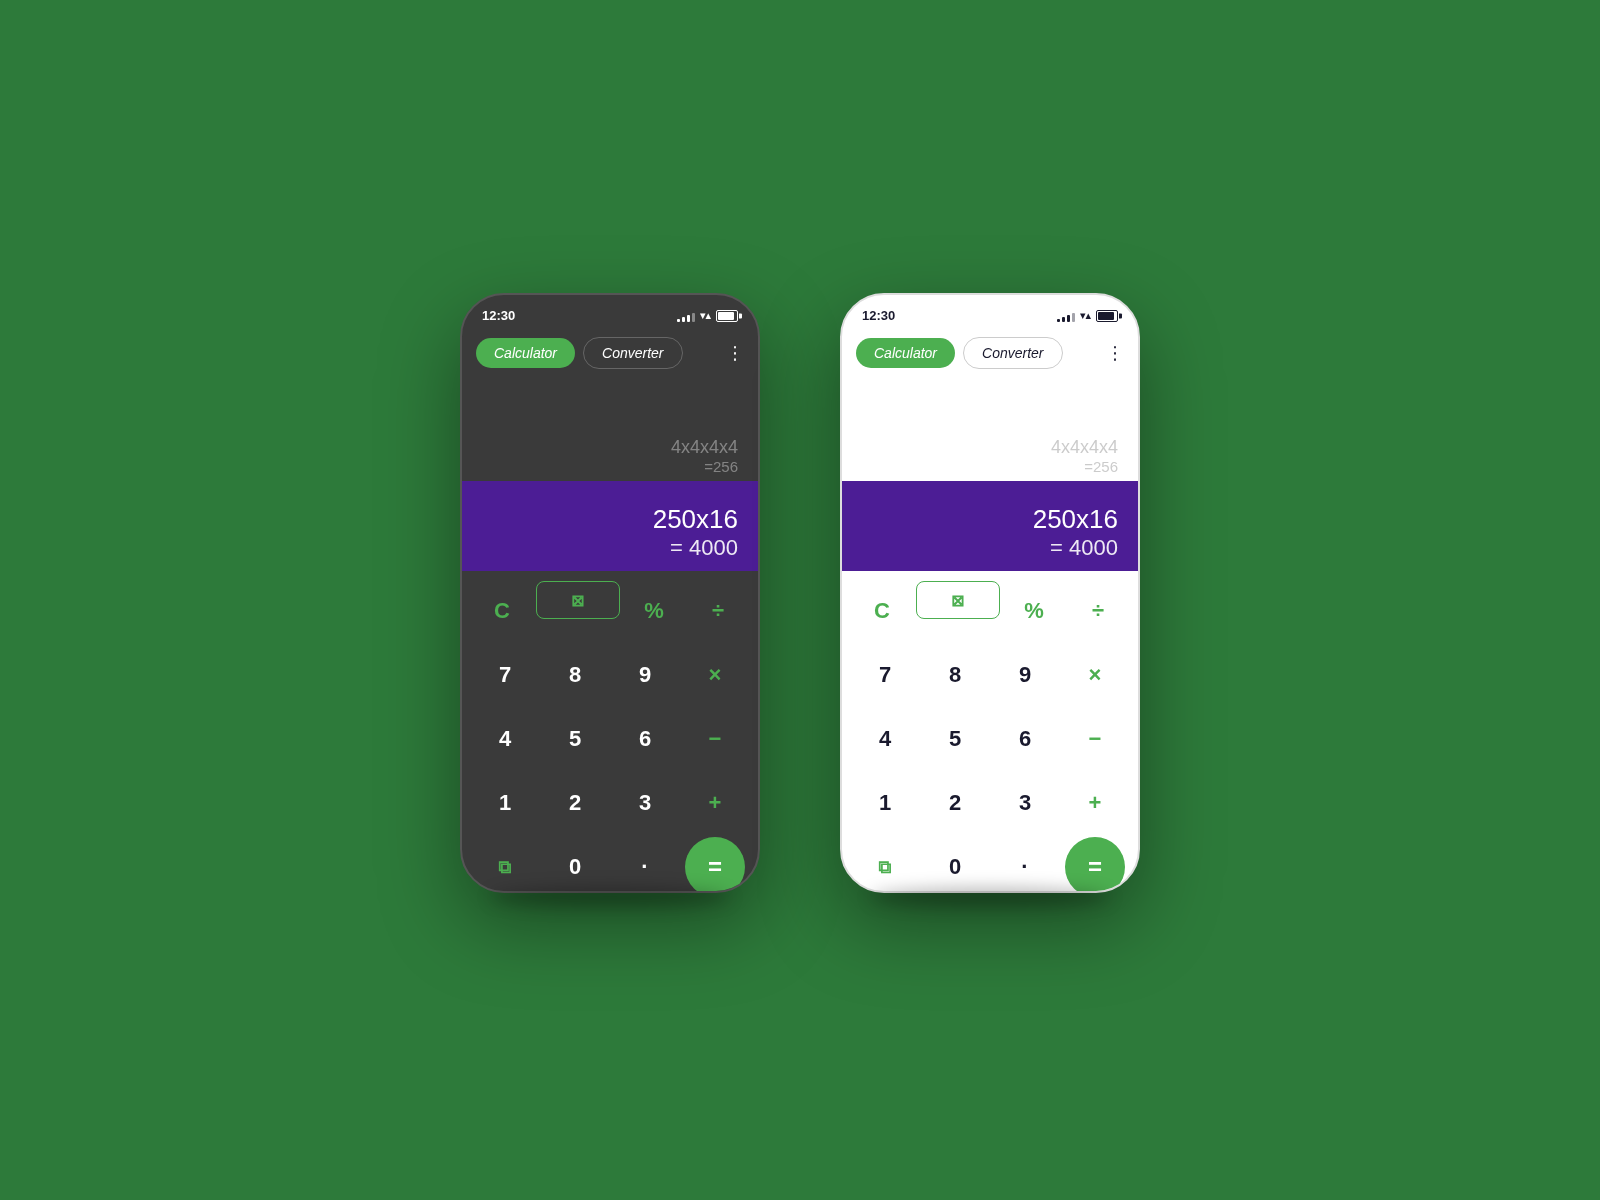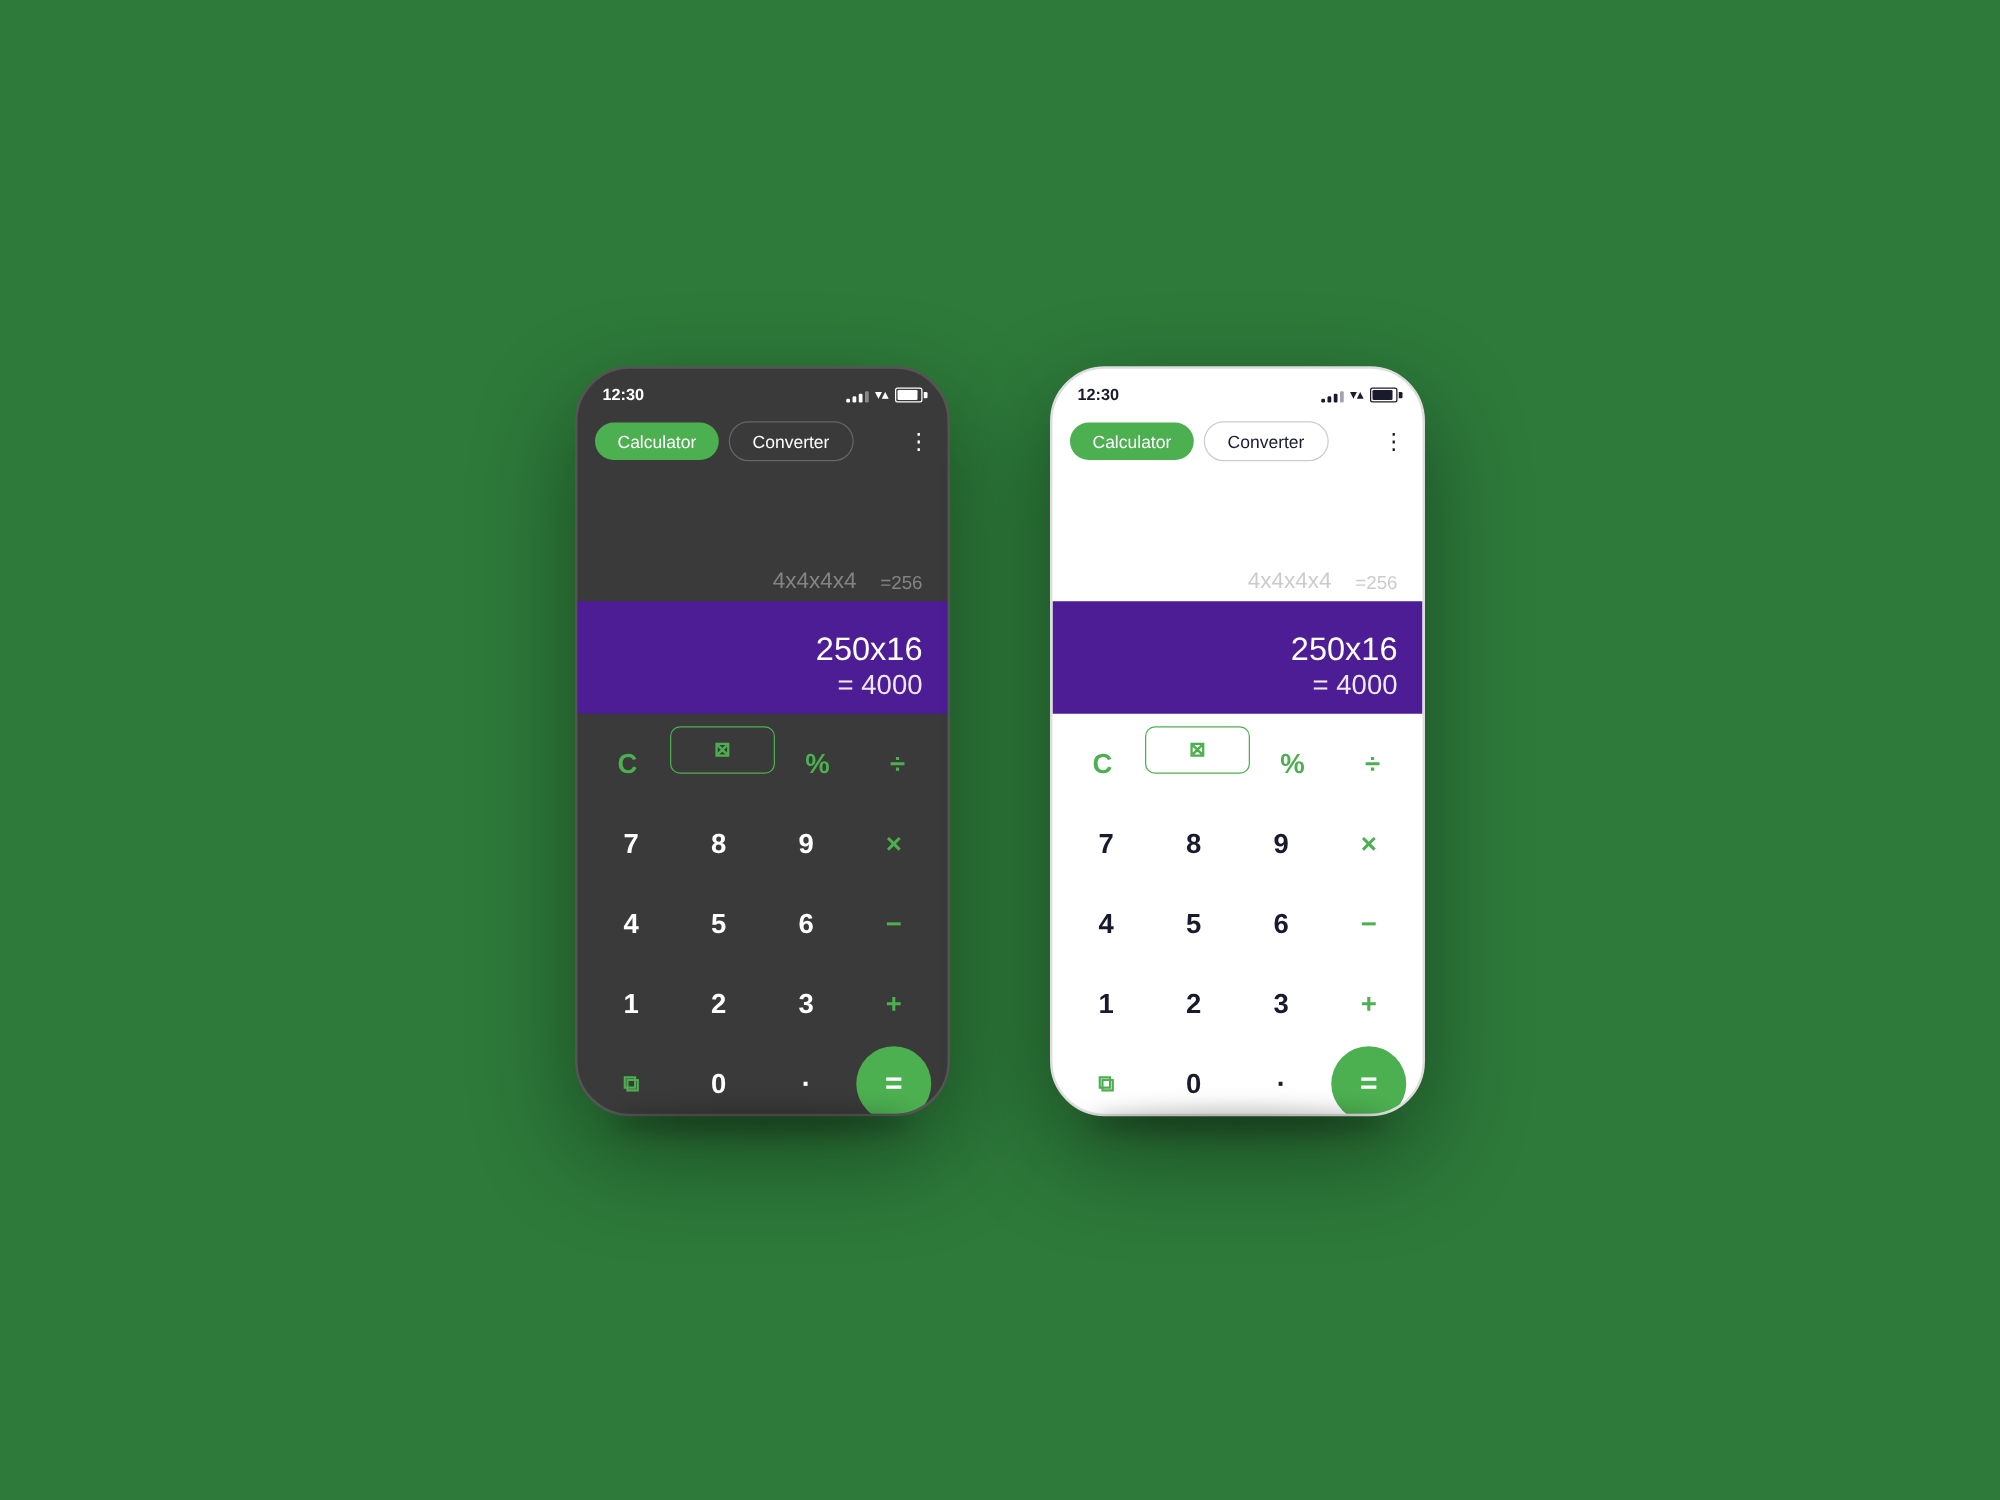--- a/index.html
+++ b/index.html
@@ -126,20 +126,21 @@
       gap: 8px;
     }
 
     .tab-btn {
       padding: 7px 18px;
       border-radius: 20px;
       font-size: 14px;
       font-weight: 500;
       cursor: pointer;
       border: none;
+      font-style: italic;
     }
 
     .phone.dark .tab-btn.active {
       background: #4caf50;
       color: #fff;
     }
 
     .phone.dark .tab-btn.inactive {
       background: transparent;
       color: #fff;
@@ -165,24 +166,23 @@
     }
 
     .phone.dark .more-btn { color: #fff; }
     .phone.light .more-btn { color: #1a1a2e; }
 
     
     .display-area {
       padding: 10px 20px 0;
       min-height: 100px;
       display: flex;
-      flex-direction: row;
+      flex-direction: column;
       align-items: flex-end;
       justify-content: flex-end;
-      gap: 19px;
     }
 
     .prev-expression {
       font-size: 18px;
       opacity: 0.5;
       text-align: right;
     }
 
     .phone.dark .prev-expression { color: #ccc; }
     .phone.light .prev-expression { color: #999; }

